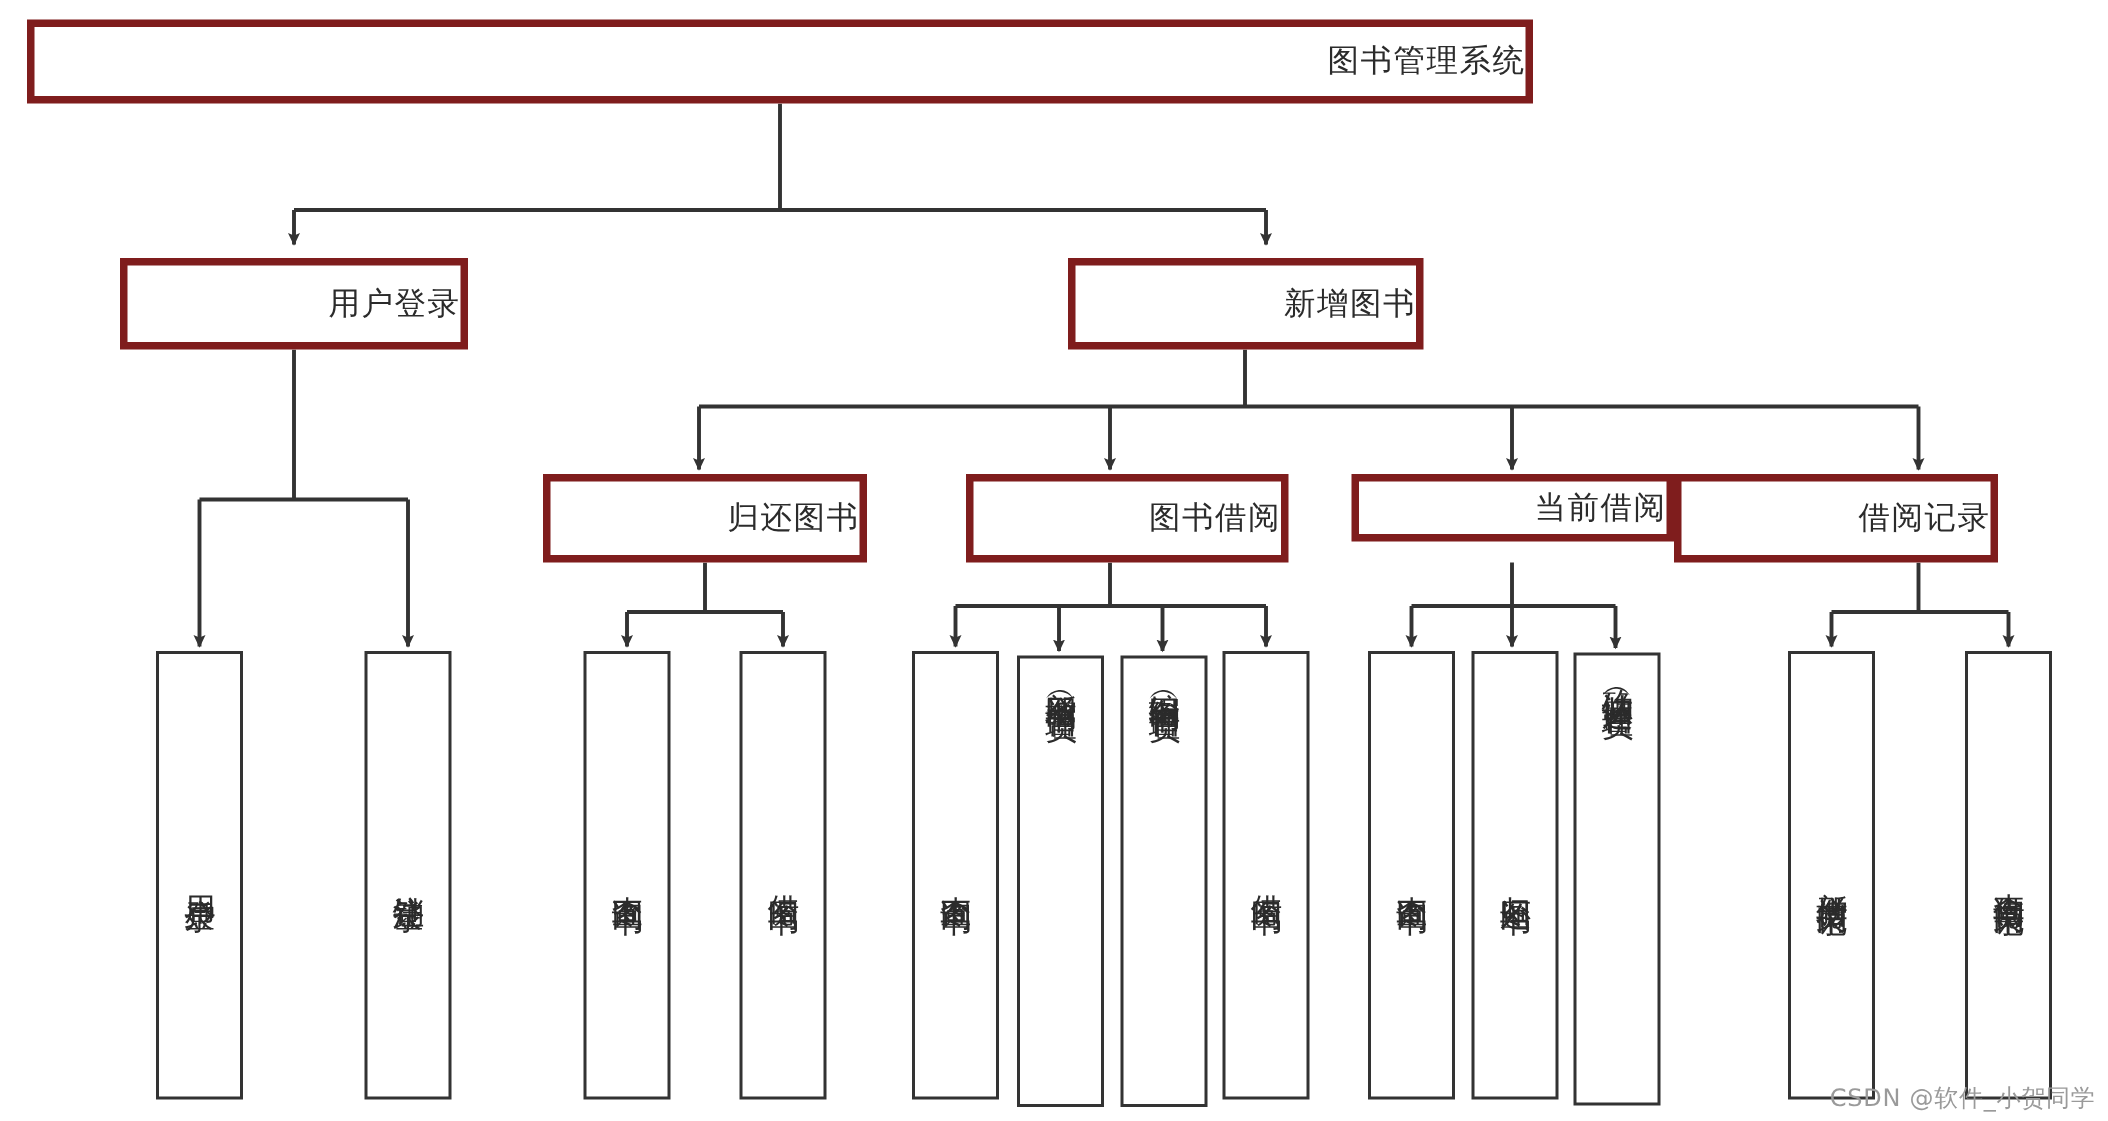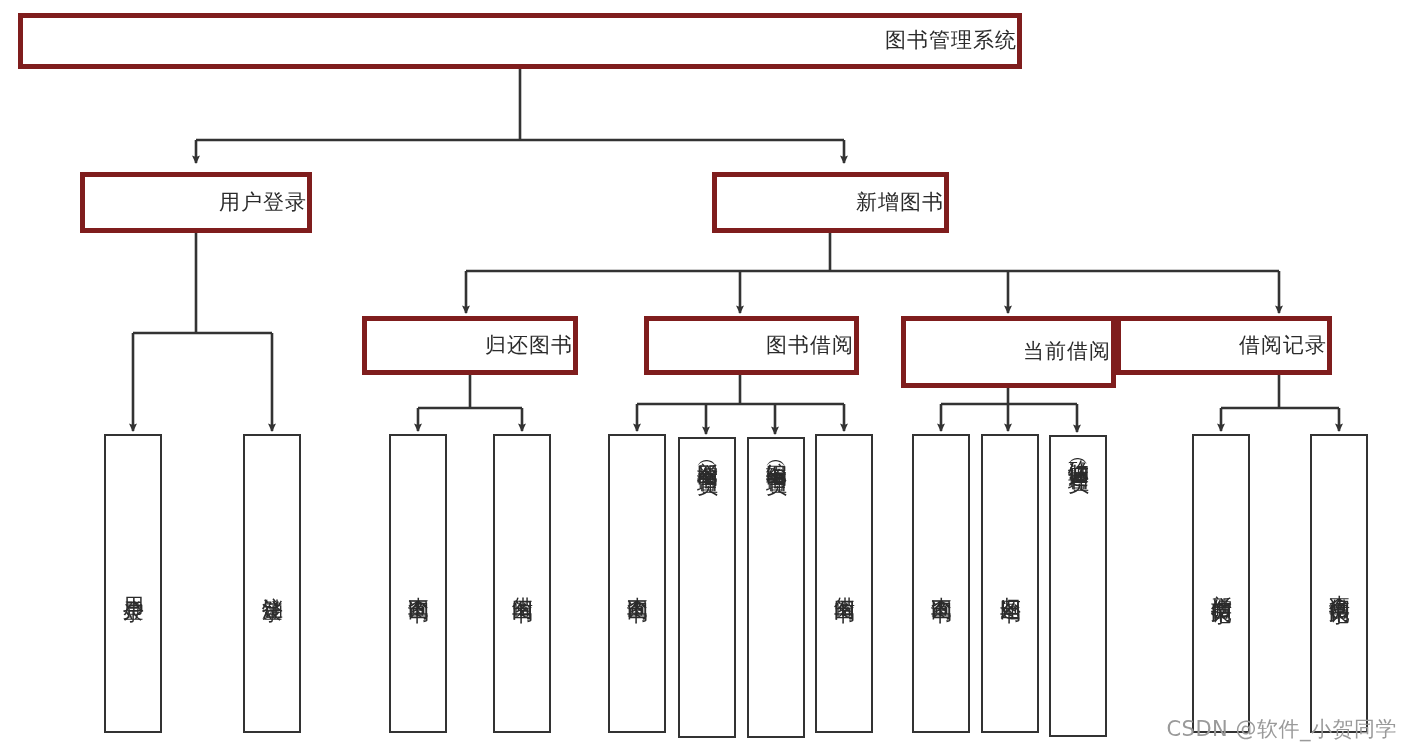--- a/index.html
+++ b/index.html
@@ -65,21 +65,21 @@
     text-orientation: upright;
     line-height: 1.18;
     letter-spacing: 2px;
     white-space: nowrap;
     text-align: center;
   }
   .watermark {
     position: absolute;
     right: 8px;
     bottom: 4px;
-    font-size: 21px;
+    font-size: 16px;
     color: #9a9a9a;
     white-space: nowrap;
     letter-spacing: 0.5px;
   }
 </style>
 </head>
 <body>
 
 <div id="diagram-root">
 
@@ -157,21 +157,21 @@
   </div>
 
   <div class="node-box" style="left:362px; top:316px; width:216px; height:59px;">
     <span class="node-label-h">归还图书</span>
   </div>
 
   <div class="node-box" style="left:644px; top:316px; width:215px; height:59px;">
     <span class="node-label-h">图书借阅</span>
   </div>
 
-  <div class="node-box" style="left:901px; top:316px; width:215px; height:72px;">
+  <div class="node-box" style="left:901px; top:316px; width:215px; height:45px;">
     <span class="node-label-h">当前借阅</span>
   </div>
 
   <div class="node-box" style="left:1116px; top:316px; width:216px; height:59px;">
     <span class="node-label-h">借阅记录</span>
   </div>
 
   <div class="leaf-box vcenter" style="left:104px; top:434px; width:58px; height:299px;">
     <span class="node-label-v">用户登录</span>
   </div>

